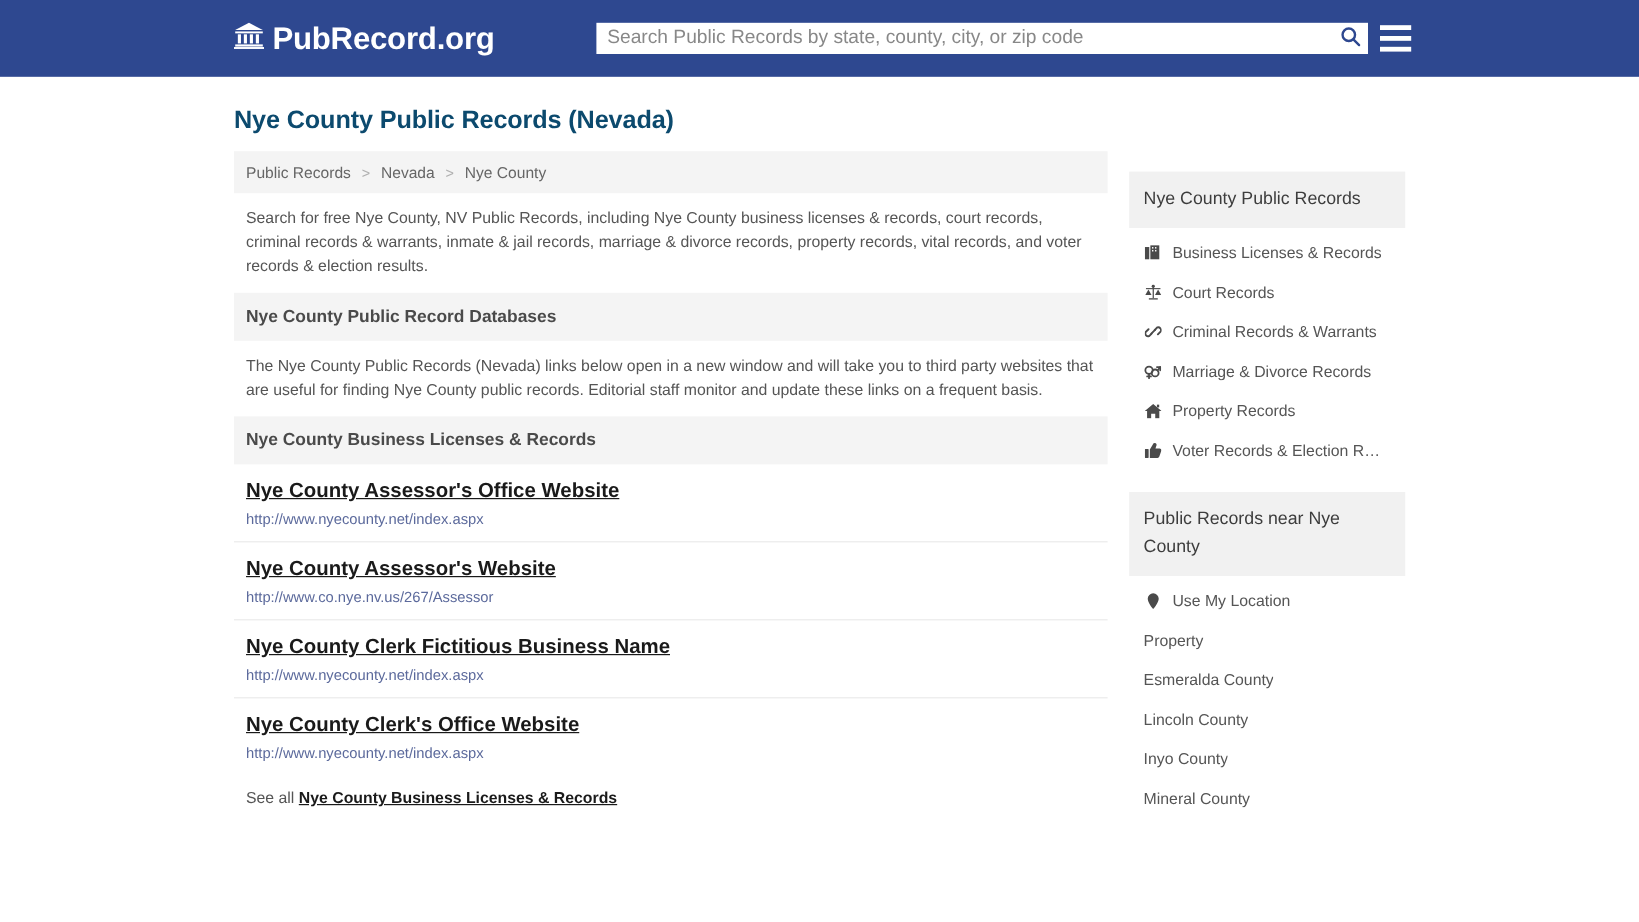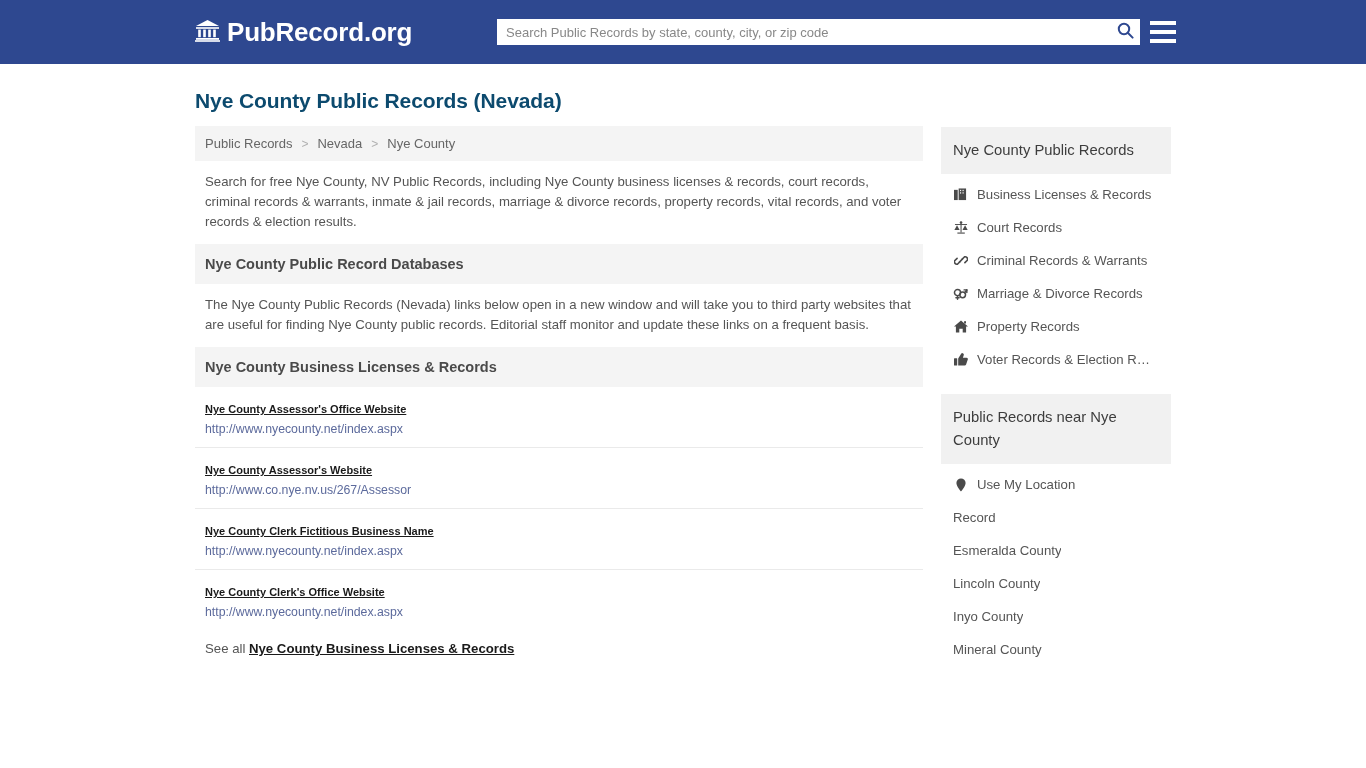--- a/index.html
+++ b/index.html
@@ -48,21 +48,21 @@
     align-items: center;
   }
   .search-input {
     flex: 1;
     border: 0;
     outline: 0;
     background: transparent;
     height: 23px;
     padding: 0 8px 0 9px;
     font-family: "Liberation Sans", sans-serif;
-    font-size: 13px;
+    font-size: 16px;
     color: #555555;
   }
   .search-input::placeholder { color: #888888; opacity: 1; }
   .search-btn {
     border: 0;
     background: transparent;
     width: 30px; height: 26px;
     display: flex; align-items: center; justify-content: center;
     cursor: pointer;
     padding: 0;
@@ -143,21 +143,21 @@
   }
 
   
   .link-list { margin: 0; padding: 0; list-style: none; }
   .link-row {
     border-bottom: 1px solid #eaeaea;
     padding: 12px 10px 11px 10px;
   }
   .link-title {
     display: inline-block;
-    font-size: 11px;
+    font-size: 17px;
     font-weight: bold;
     color: #1a1a1a;
     text-decoration: underline;
     cursor: pointer;
     margin-bottom: 7px;
   }
   .link-url {
     display: block;
     font-size: 12.3px;
     color: #5c6a9c;
@@ -404,21 +404,21 @@
           <li class="side-item">
             <span class="side-item-icon">
               <svg width="10" height="14" viewBox="0 0 10 14" fill="#4a4a4a" aria-hidden="true">
                 <path d="M5 0.4 a4.6 4.6 0 0 0 -4.6 4.6 c0 3.4 4.6 8.6 4.6 8.6 s4.6 -5.2 4.6 -8.6 A4.6 4.6 0 0 0 5 0.4 Z"></path>
               </svg>
             </span>
             <span class="side-item-label">Use My Location</span>
           </li>
 
           <li class="side-item side-item-plain">
-            <span class="side-item-label">Record</span>
+            <span class="side-item-label">Property</span>
           </li>
           <li class="side-item side-item-plain">
             <span class="side-item-label">Esmeralda County</span>
           </li>
           <li class="side-item side-item-plain">
             <span class="side-item-label">Lincoln County</span>
           </li>
           <li class="side-item side-item-plain">
             <span class="side-item-label">Inyo County</span>
           </li>

